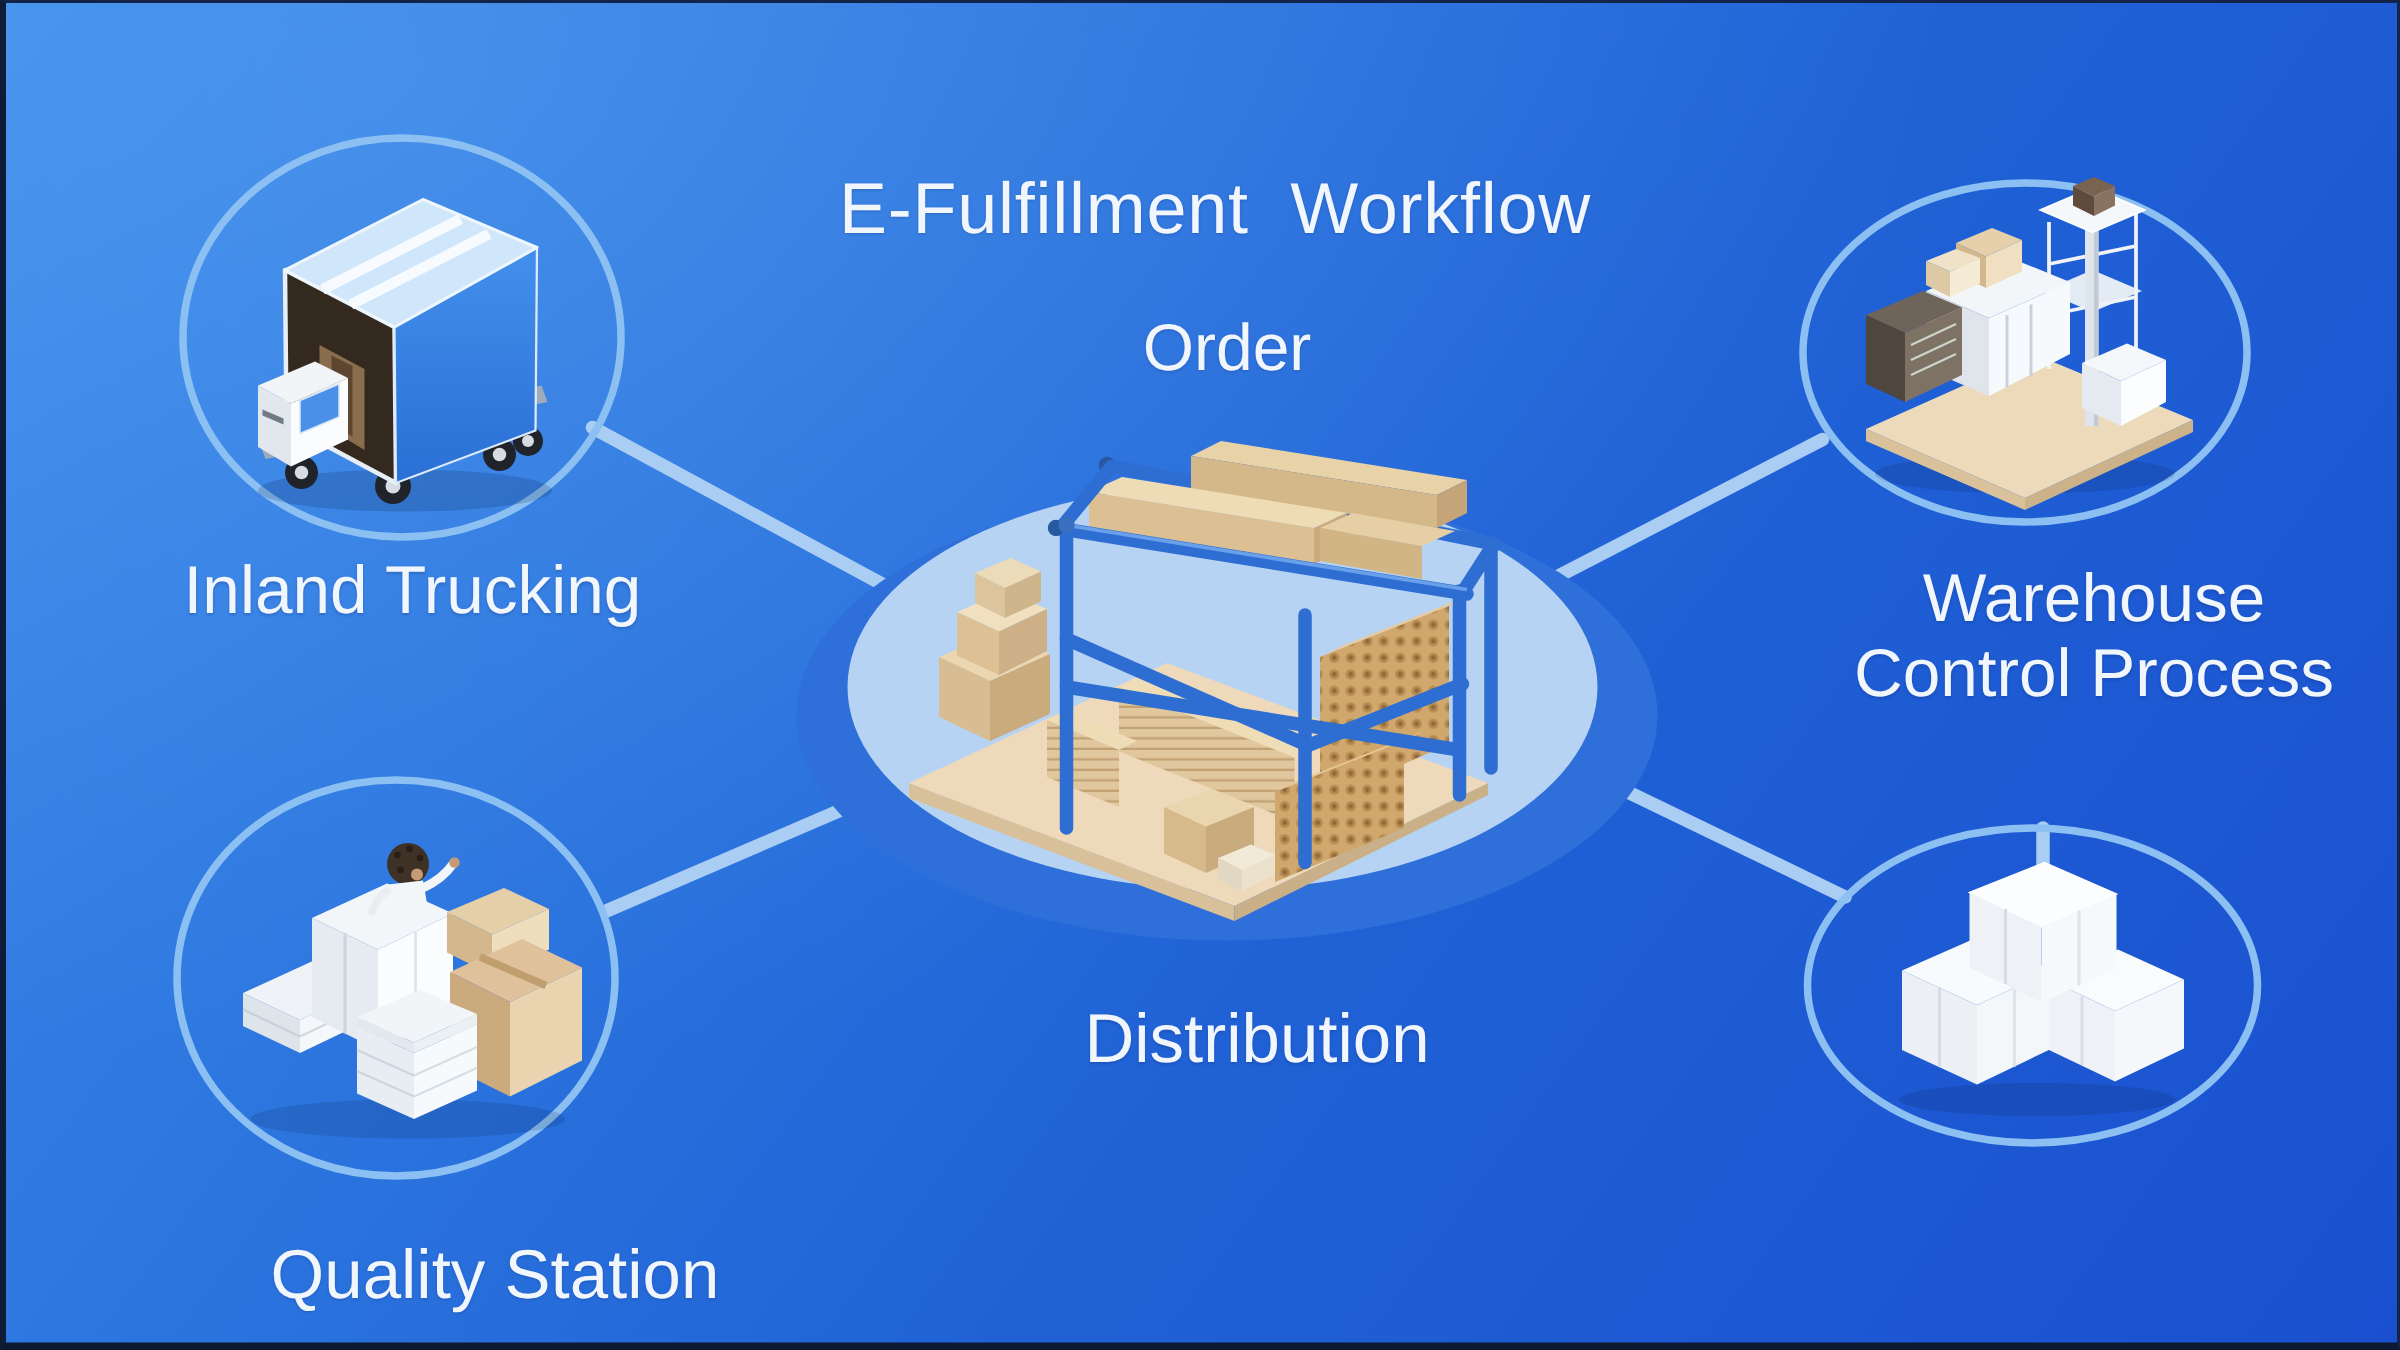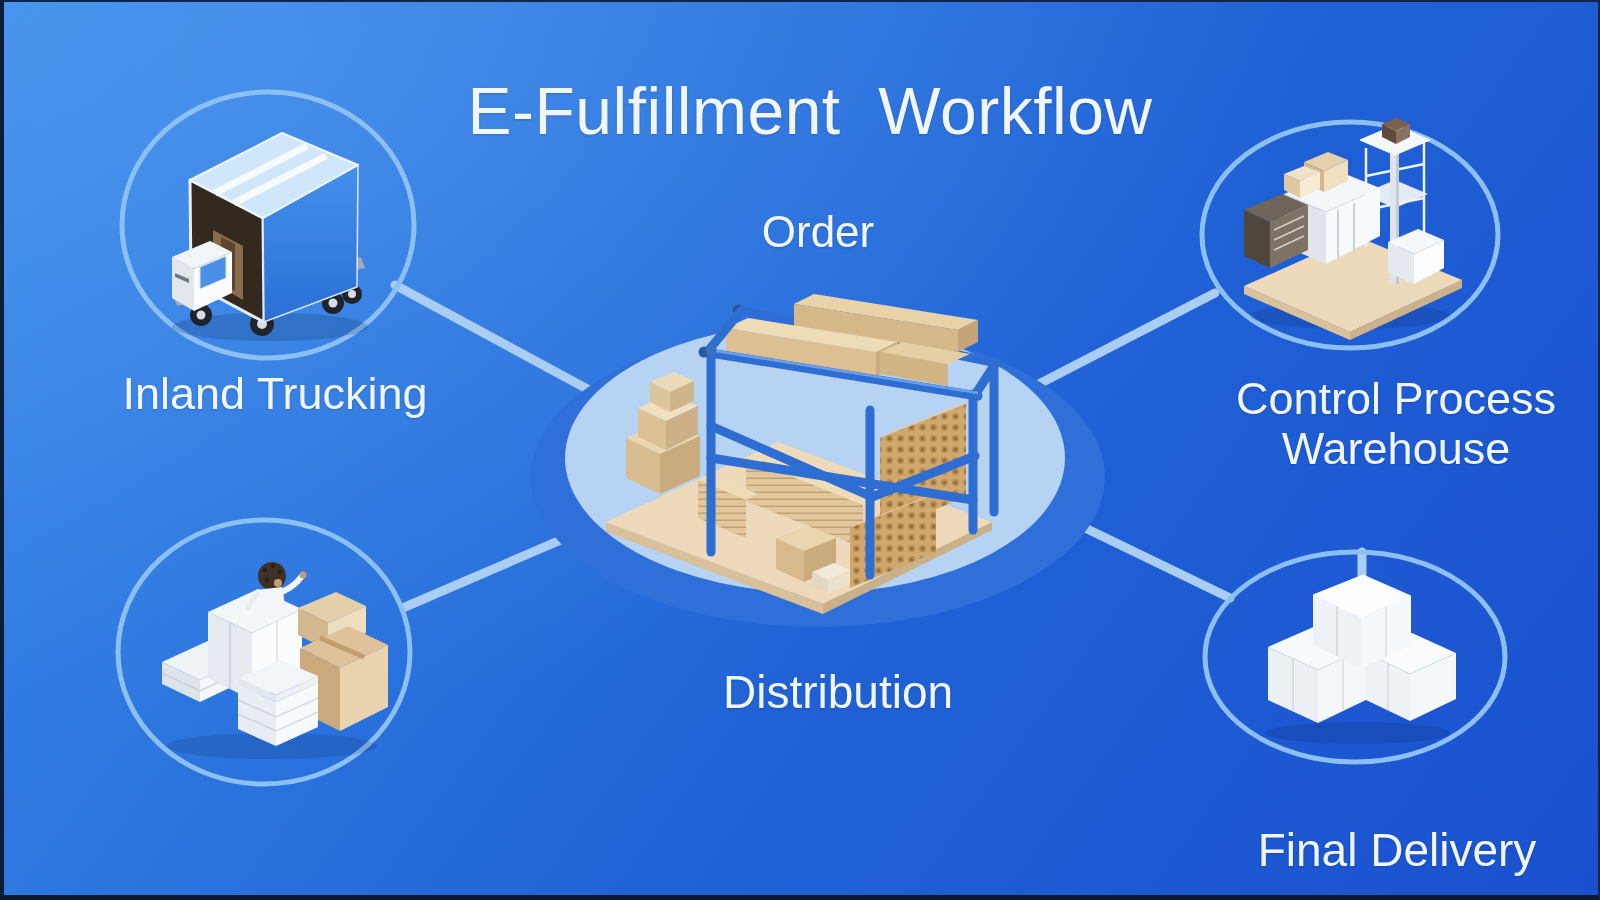--- a/index.html
+++ b/index.html
@@ -11,21 +11,21 @@
   .stage::before{
     content:"";position:absolute;inset:0;pointer-events:none;
     background:radial-gradient(ellipse at 16% 6%,rgba(140,200,255,.20),transparent 55%);
   }
   svg.scene{position:absolute;left:0;top:0;}
   .label{
     position:absolute;transform:translate(-50%,-50%);
     color:#f1f6fd;text-align:center;white-space:nowrap;line-height:1.12;
     text-shadow:0 1px 2px rgba(10,40,110,.25);
   }
-  .title{left:810px;top:112px;font-size:66px;font-weight:500;letter-spacing:.5px;white-space:pre;}
+  .title{left:810px;top:140px;font-size:48px;font-weight:500;letter-spacing:.5px;white-space:pre;}
   .order{left:818px;top:232px;font-size:44px;}
   .inland{left:275px;top:394px;font-size:45px;}
   .warehouse{left:1396px;top:424px;font-size:45px;line-height:50px;}
   .packaging{left:838px;top:692px;font-size:46px;line-height:52px;}
   .quality{left:330px;top:850px;font-size:46px;}
   .final{left:1397px;top:851px;font-size:46px;}
   .frame-edge{
     position:absolute;inset:0;pointer-events:none;
     border-left:4px solid #0e1c38;border-bottom:5px solid #0c1931;
     border-top:2px solid #13234a;border-right:2px solid #13234a;
@@ -263,22 +263,22 @@
     <line x1="106" y1="59" x2="380" y2="103" stroke="#6aa0ea" stroke-width="2.5"></line>
     <circle cx="106" cy="62" r="5.5" fill="#28589f"></circle>
     <circle cx="113" cy="60" r="5.5" fill="#3a6fc0"></circle>
   </g>
 </svg>
 
 <div class="label title">E-Fulfillment  Workflow</div>
 <div class="label order">Order</div>
 <div class="label inland">Inland Trucking</div>
 <div class="label warehouse">
+  <div>Warehouse</div>
   <div>Control Process</div>
-  <div>Warehouse</div>
 </div>
 <div class="label packaging">
   <div>Distribution</div>
 </div>
-<div class="label final">Final Delivery</div>
+<div class="label quality">Quality Station</div>
 
 <div class="frame-edge"></div>
 </div>
 
 </body></html>

